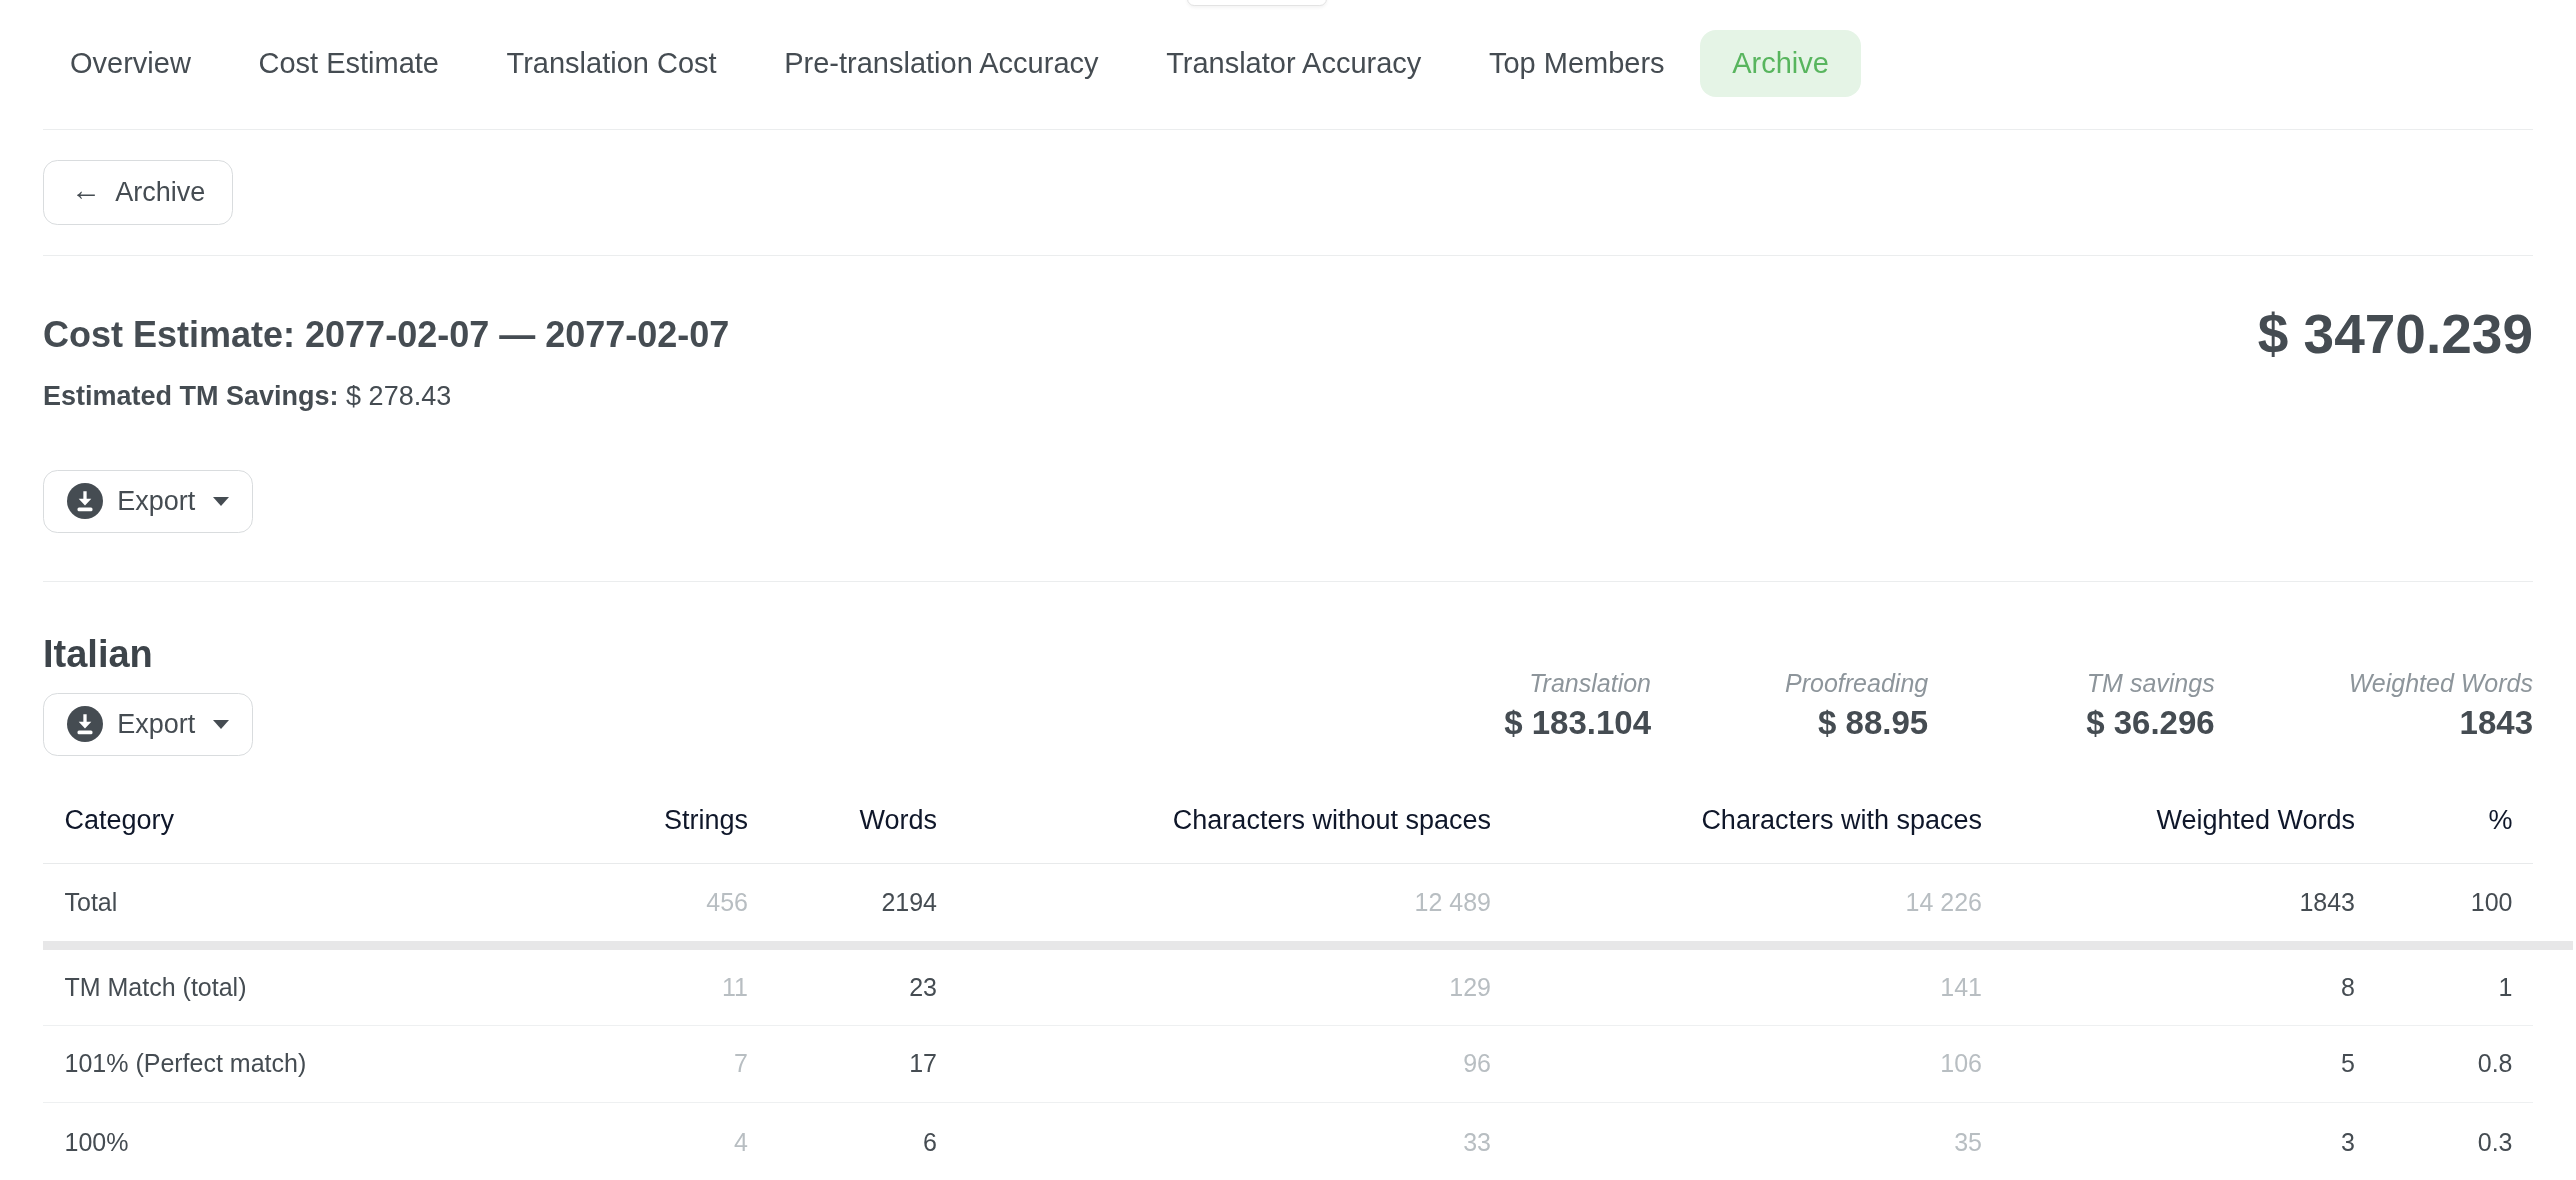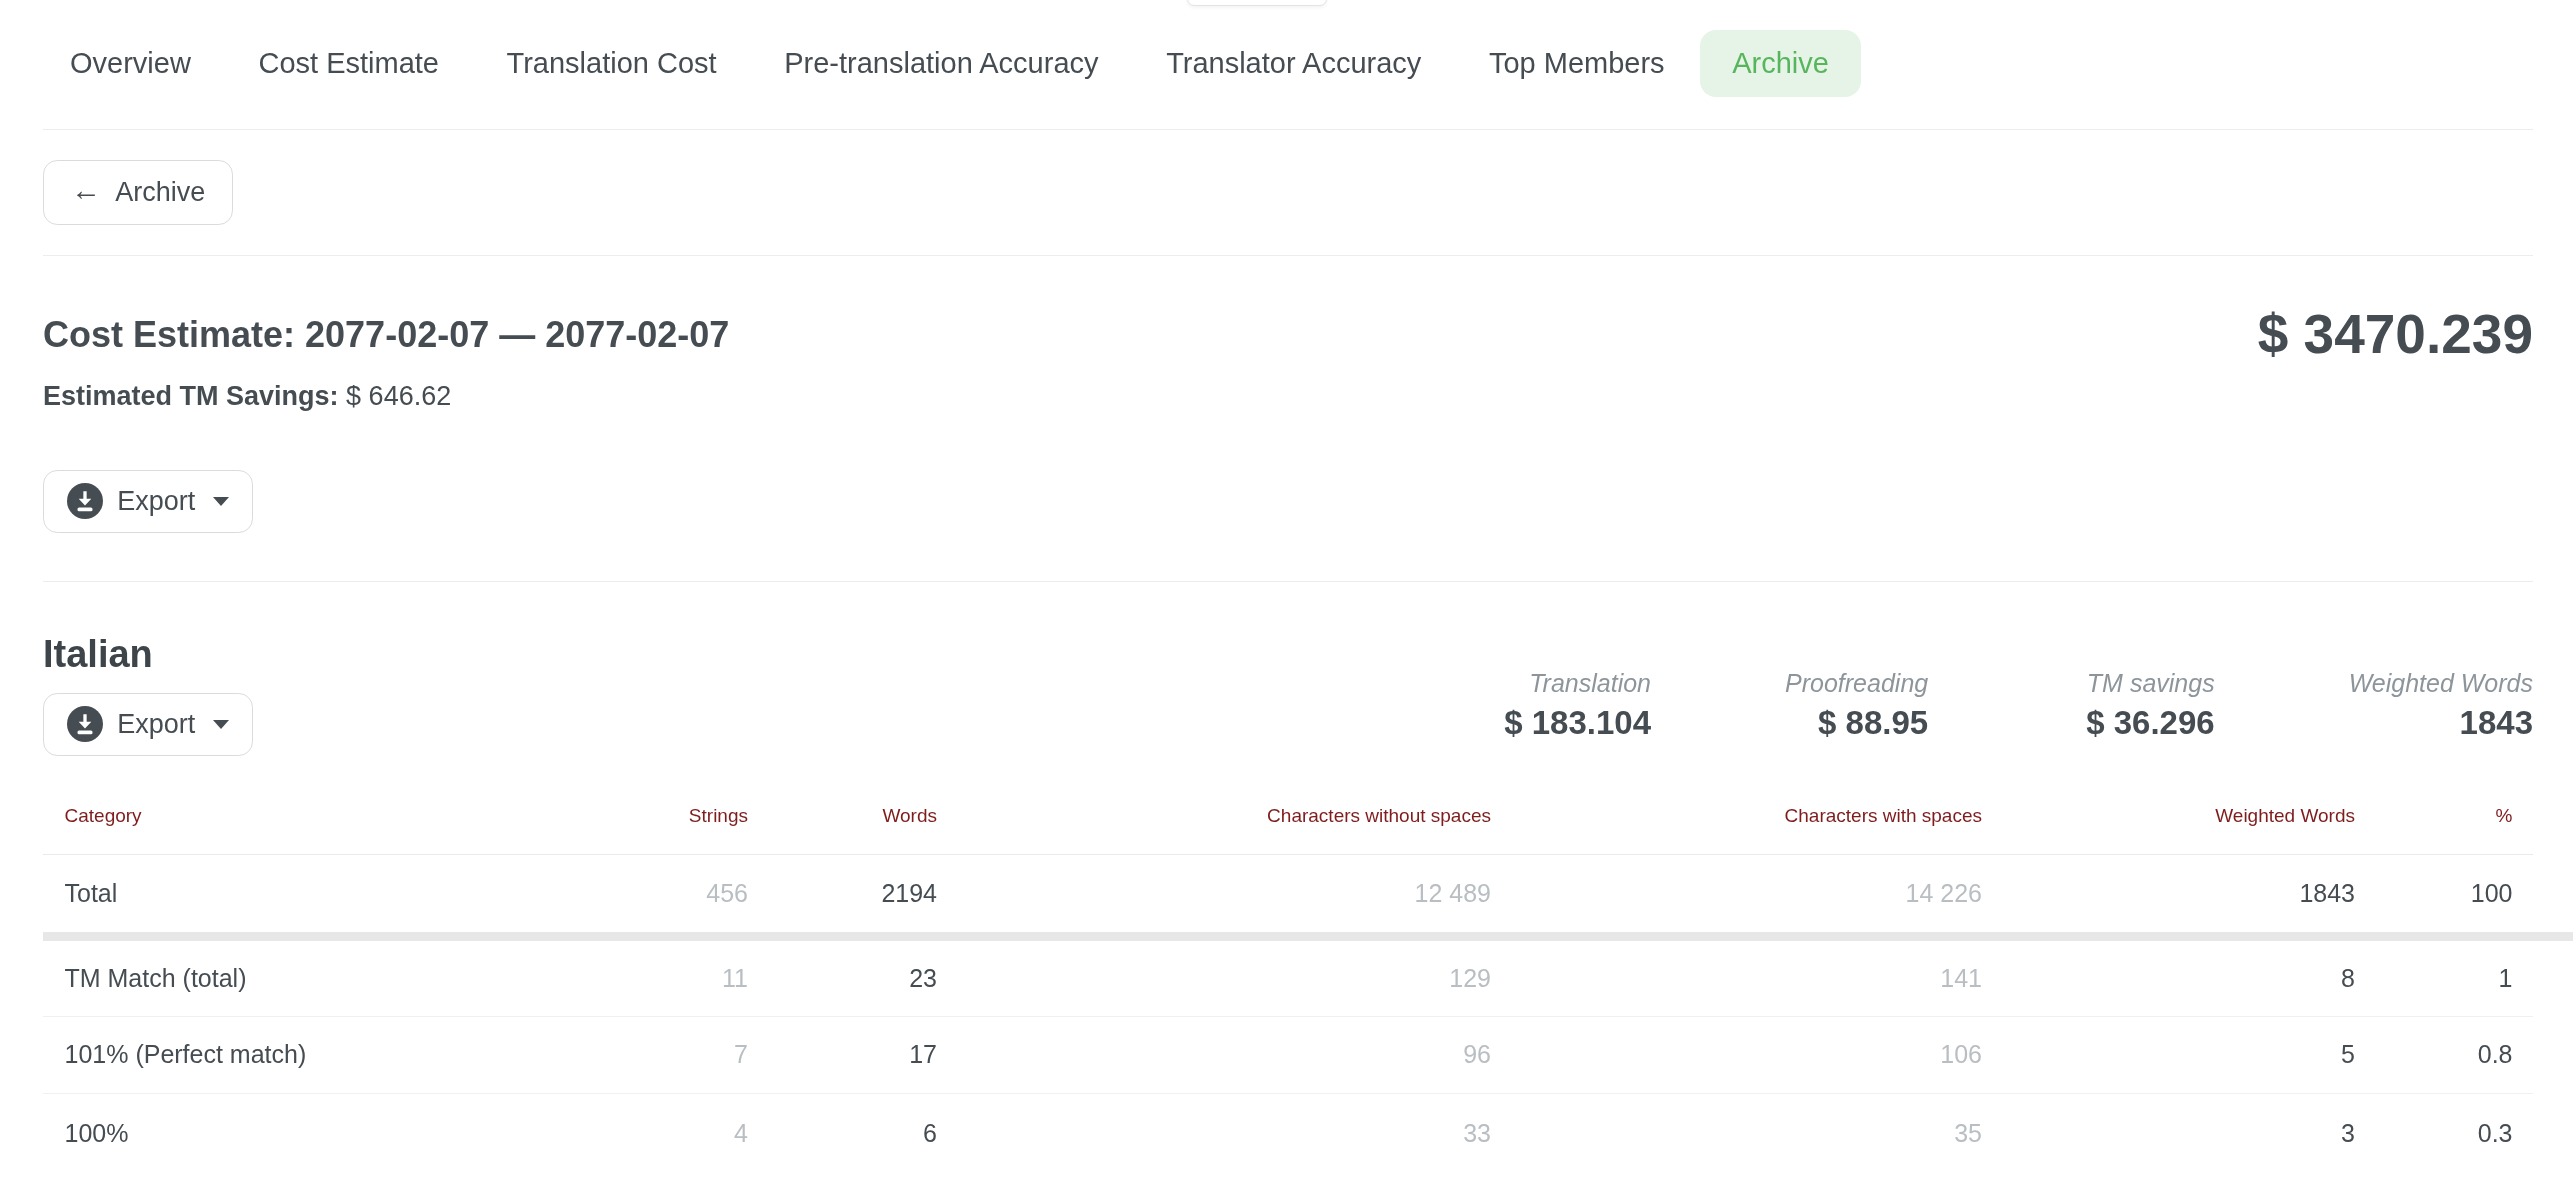--- a/index.html
+++ b/index.html
@@ -58,21 +58,21 @@
   .language-export { margin-top: 16px; }
   .stats { margin-top: 86px; display: flex; gap: 134px; }
   .stat { text-align: right; }
   .stat-label { font-size: 25px; color: #8d959b; line-height: 30px; font-style: italic; }
   .stat-value { margin-top: 5.4px; font-size: 33px; font-weight: 700; line-height: 39px; white-space: nowrap; margin-left: 24px; }
 
   
   .table { margin: 0 43px 0 43px; }
   .tgrid { display: grid; grid-template-columns: 501px 204px 189px 554px 491px 373px 179px; align-items: center; }
   .thead { border-bottom: 1.8px solid #e8eaeb; }
-  .th { font-size: 19px; color: #7f1d1d; padding: 49px 0 27px 0; text-align: right; white-space: nowrap; }
+  .th { font-size: 27px; color: #0f172a; padding: 49px 0 27px 0; text-align: right; white-space: nowrap; }
   .th:first-child { text-align: left; padding-left: 21.5px; }
   .th:last-child { padding-right: 21.5px; }
 
   .trow { height: 77px; }
   .td { font-size: 25px; text-align: right; white-space: nowrap; }
   .td:first-child { text-align: left; padding-left: 21.5px; }
   .td:last-child { padding-right: 21.5px; }
   .td.muted { color: #b8bec2; }
   .td.dark { color: #454c52; }
 
@@ -101,21 +101,21 @@
     <span>Archive</span>
   </button>
 </div>
 <div class="toolbar-divider"></div>
 
 <div class="report-header">
   <div>
     <h1 class="report-title">Cost Estimate: 2077-02-07 — 2077-02-07</h1>
     <div class="savings-line">
       <span class="savings-label">Estimated TM Savings:</span>
-      <span class="savings-value">$ 646.62</span>
+      <span class="savings-value">$ 278.43</span>
     </div>
     <button class="btn export-btn">
       <svg class="export-icon" viewBox="0 0 24 24">
         <circle cx="12" cy="12" r="12" fill="#454c52"></circle>
         <path d="M10.9 5.5 h2.2 v5 h3.1 L12 15 7.8 10.5 h3.1 z" fill="#ffffff"></path>
         <rect x="7" y="16.4" width="10" height="2.4" rx="1" fill="#ffffff"></rect>
       </svg>
       <span>Export</span>
       <span class="caret"></span>
     </button>

